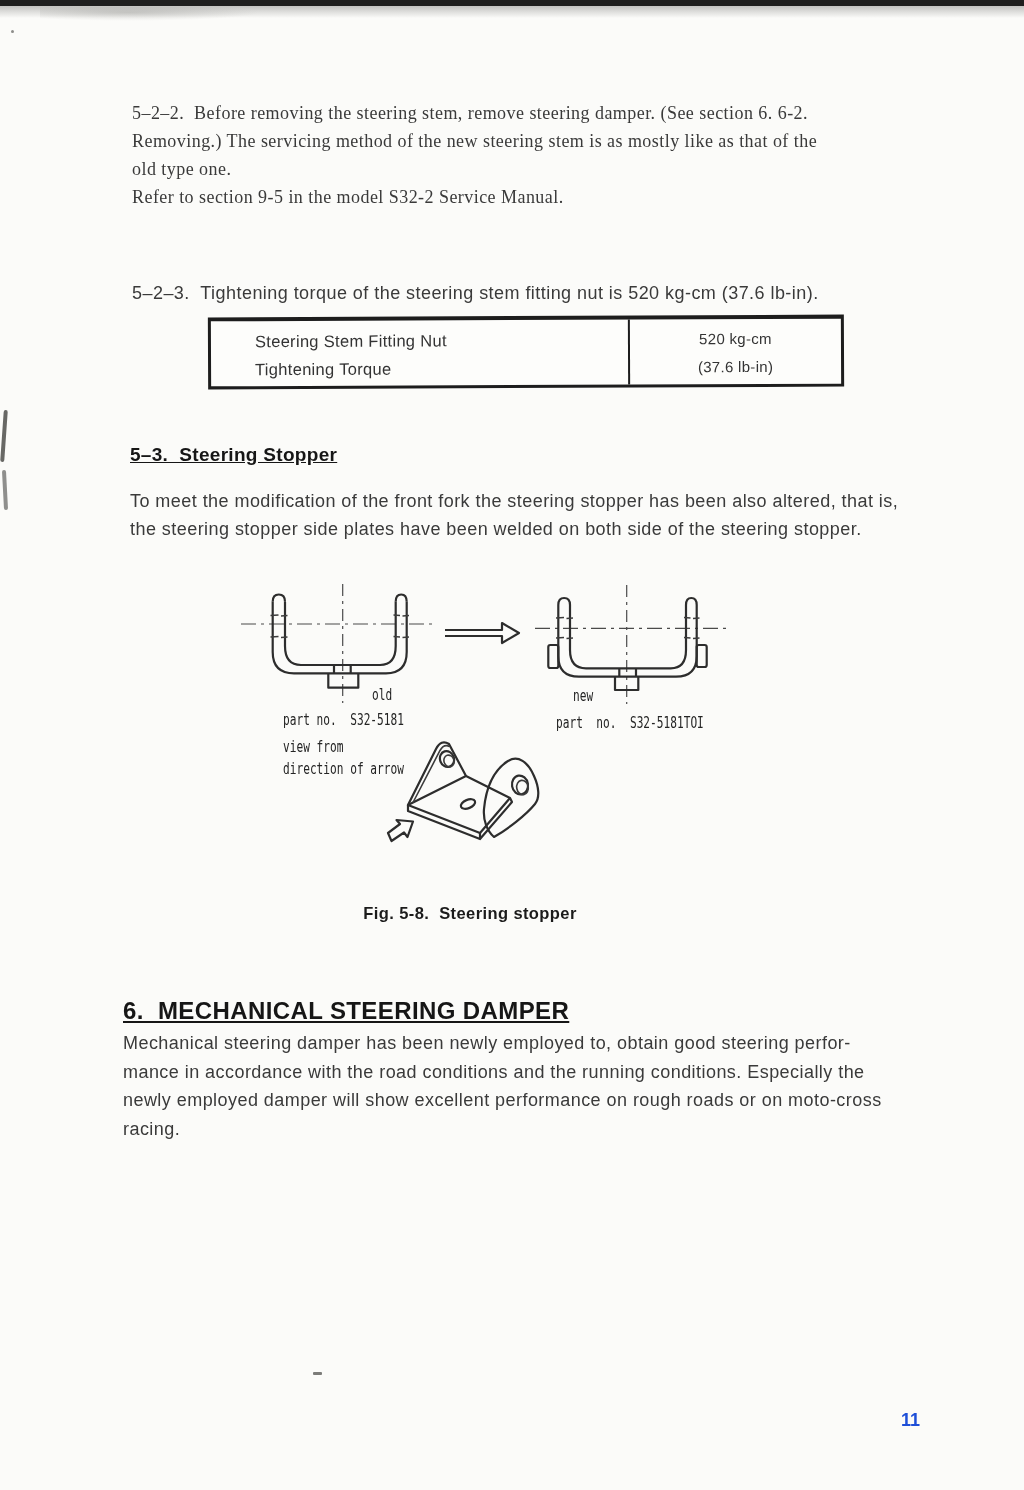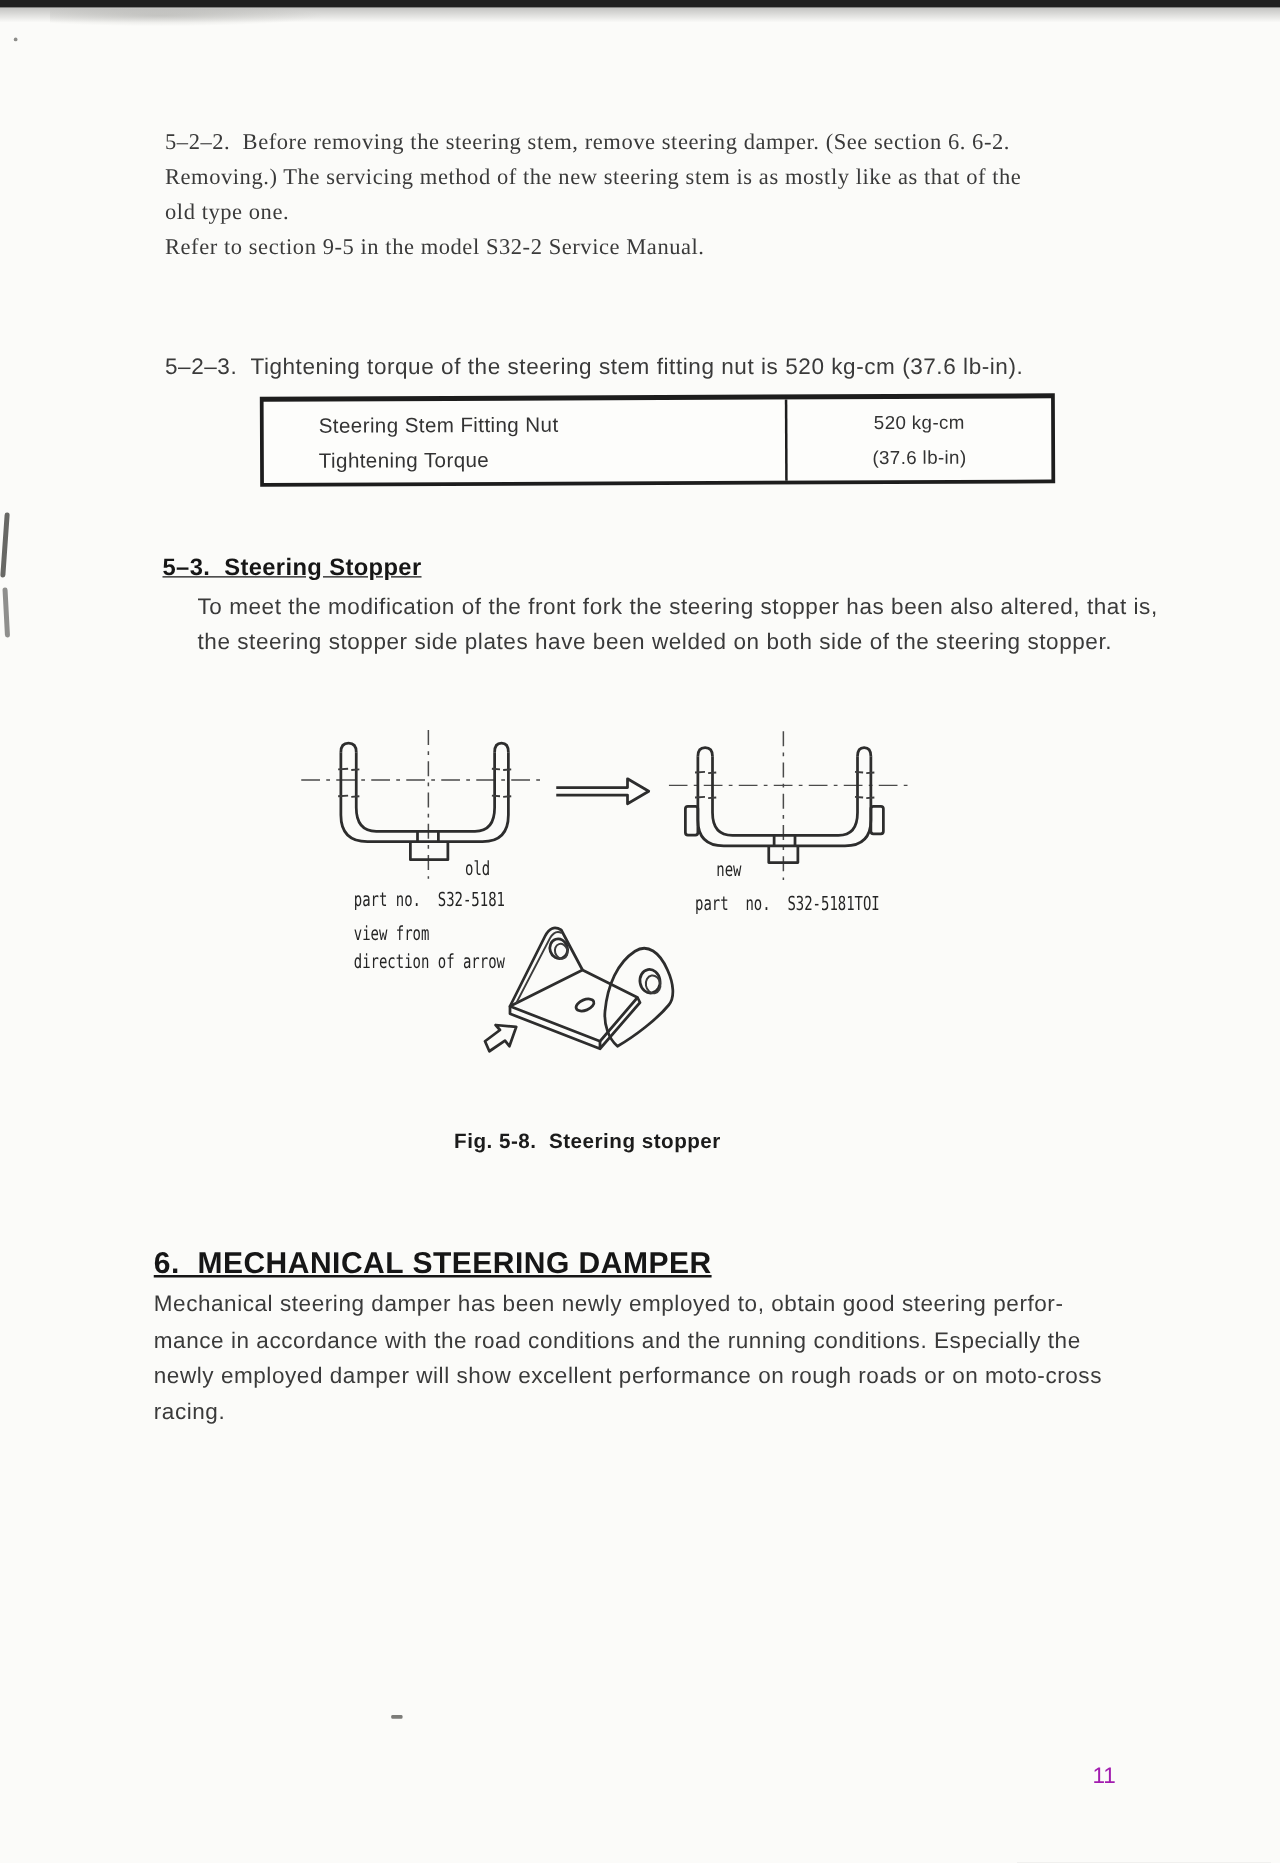--- a/index.html
+++ b/index.html
@@ -17,21 +17,21 @@
   .scan-dot{position:absolute;top:30px;left:11px;width:3px;height:3px;border-radius:50%;background:#8d8d8a;}
   .edge-mark-1{position:absolute;left:2px;top:410px;width:4px;height:52px;background:#4d4d4b;transform:rotate(4deg);border-radius:2px;opacity:.85;}
   .edge-mark-2{position:absolute;left:3px;top:470px;width:4px;height:40px;background:#6b6b68;transform:rotate(-3deg);border-radius:2px;opacity:.75;}
   .bottom-dash{position:absolute;left:313px;top:1372px;width:9px;height:3px;background:#5c5c59;opacity:.8;border-radius:1px;}
 
   
   .textline{white-space:pre;height:28px;line-height:28px;font-size:18px;letter-spacing:.45px;}
   .para{position:absolute;}
   #para-522{left:132px;top:99px;font-family:Liberation Serif, serif;}
   #para-523{left:132px;top:237px;margin-top:42px;}
-  #para-53{left:130px;top:471px;margin-left:28px;}
+  #para-53{left:130px;top:487px;}
   #para-6{left:123px;top:1029px;}
   #para-6 .textline{height:28.5px;line-height:28.5px;}
 
   .heading{position:absolute;font-weight:bold;color:#161616;white-space:pre;letter-spacing:.3px;text-decoration:underline;}
   #heading-53{left:130px;top:444px;font-size:19px;}
   #heading-6{left:123px;top:997px;font-size:24px;letter-spacing:.4px;}
 
   
   #torque-table{
     position:absolute;left:208px;top:316px;width:636px;height:72px;
@@ -56,21 +56,21 @@
   #label-old{left:372px;top:686px;}
   #label-old-part{left:283px;top:711px;}
   #label-view-1{left:283px;top:738px;}
   #label-view-2{left:283px;top:760px;}
   #label-new{left:573px;top:687px;}
   #label-new-part{left:556px;top:714px;}
 
   #fig-caption{position:absolute;left:0;top:904px;width:940px;text-align:center;
     font-weight:bold;font-size:16.5px;color:#1b1b1b;letter-spacing:.4px;white-space:pre;}
 
-  #page-number{position:absolute;left:874px;top:1410px;font-weight:normal;font-size:18px;color:#a21caf;}
+  #page-number{position:absolute;left:901px;top:1410px;font-weight:bold;font-size:18px;color:#1d4ed8;}
 
   .stroke{stroke:#2d2d2d;stroke-width:2.2;fill:none;stroke-linejoin:round;}
   .thin{stroke:#3c3c3c;stroke-width:1.6;fill:none;}
   .cline{stroke:#4a4a4a;stroke-width:1.2;fill:none;}
 </style>
 </head>
 <body>
 
 <div id="page">
 

